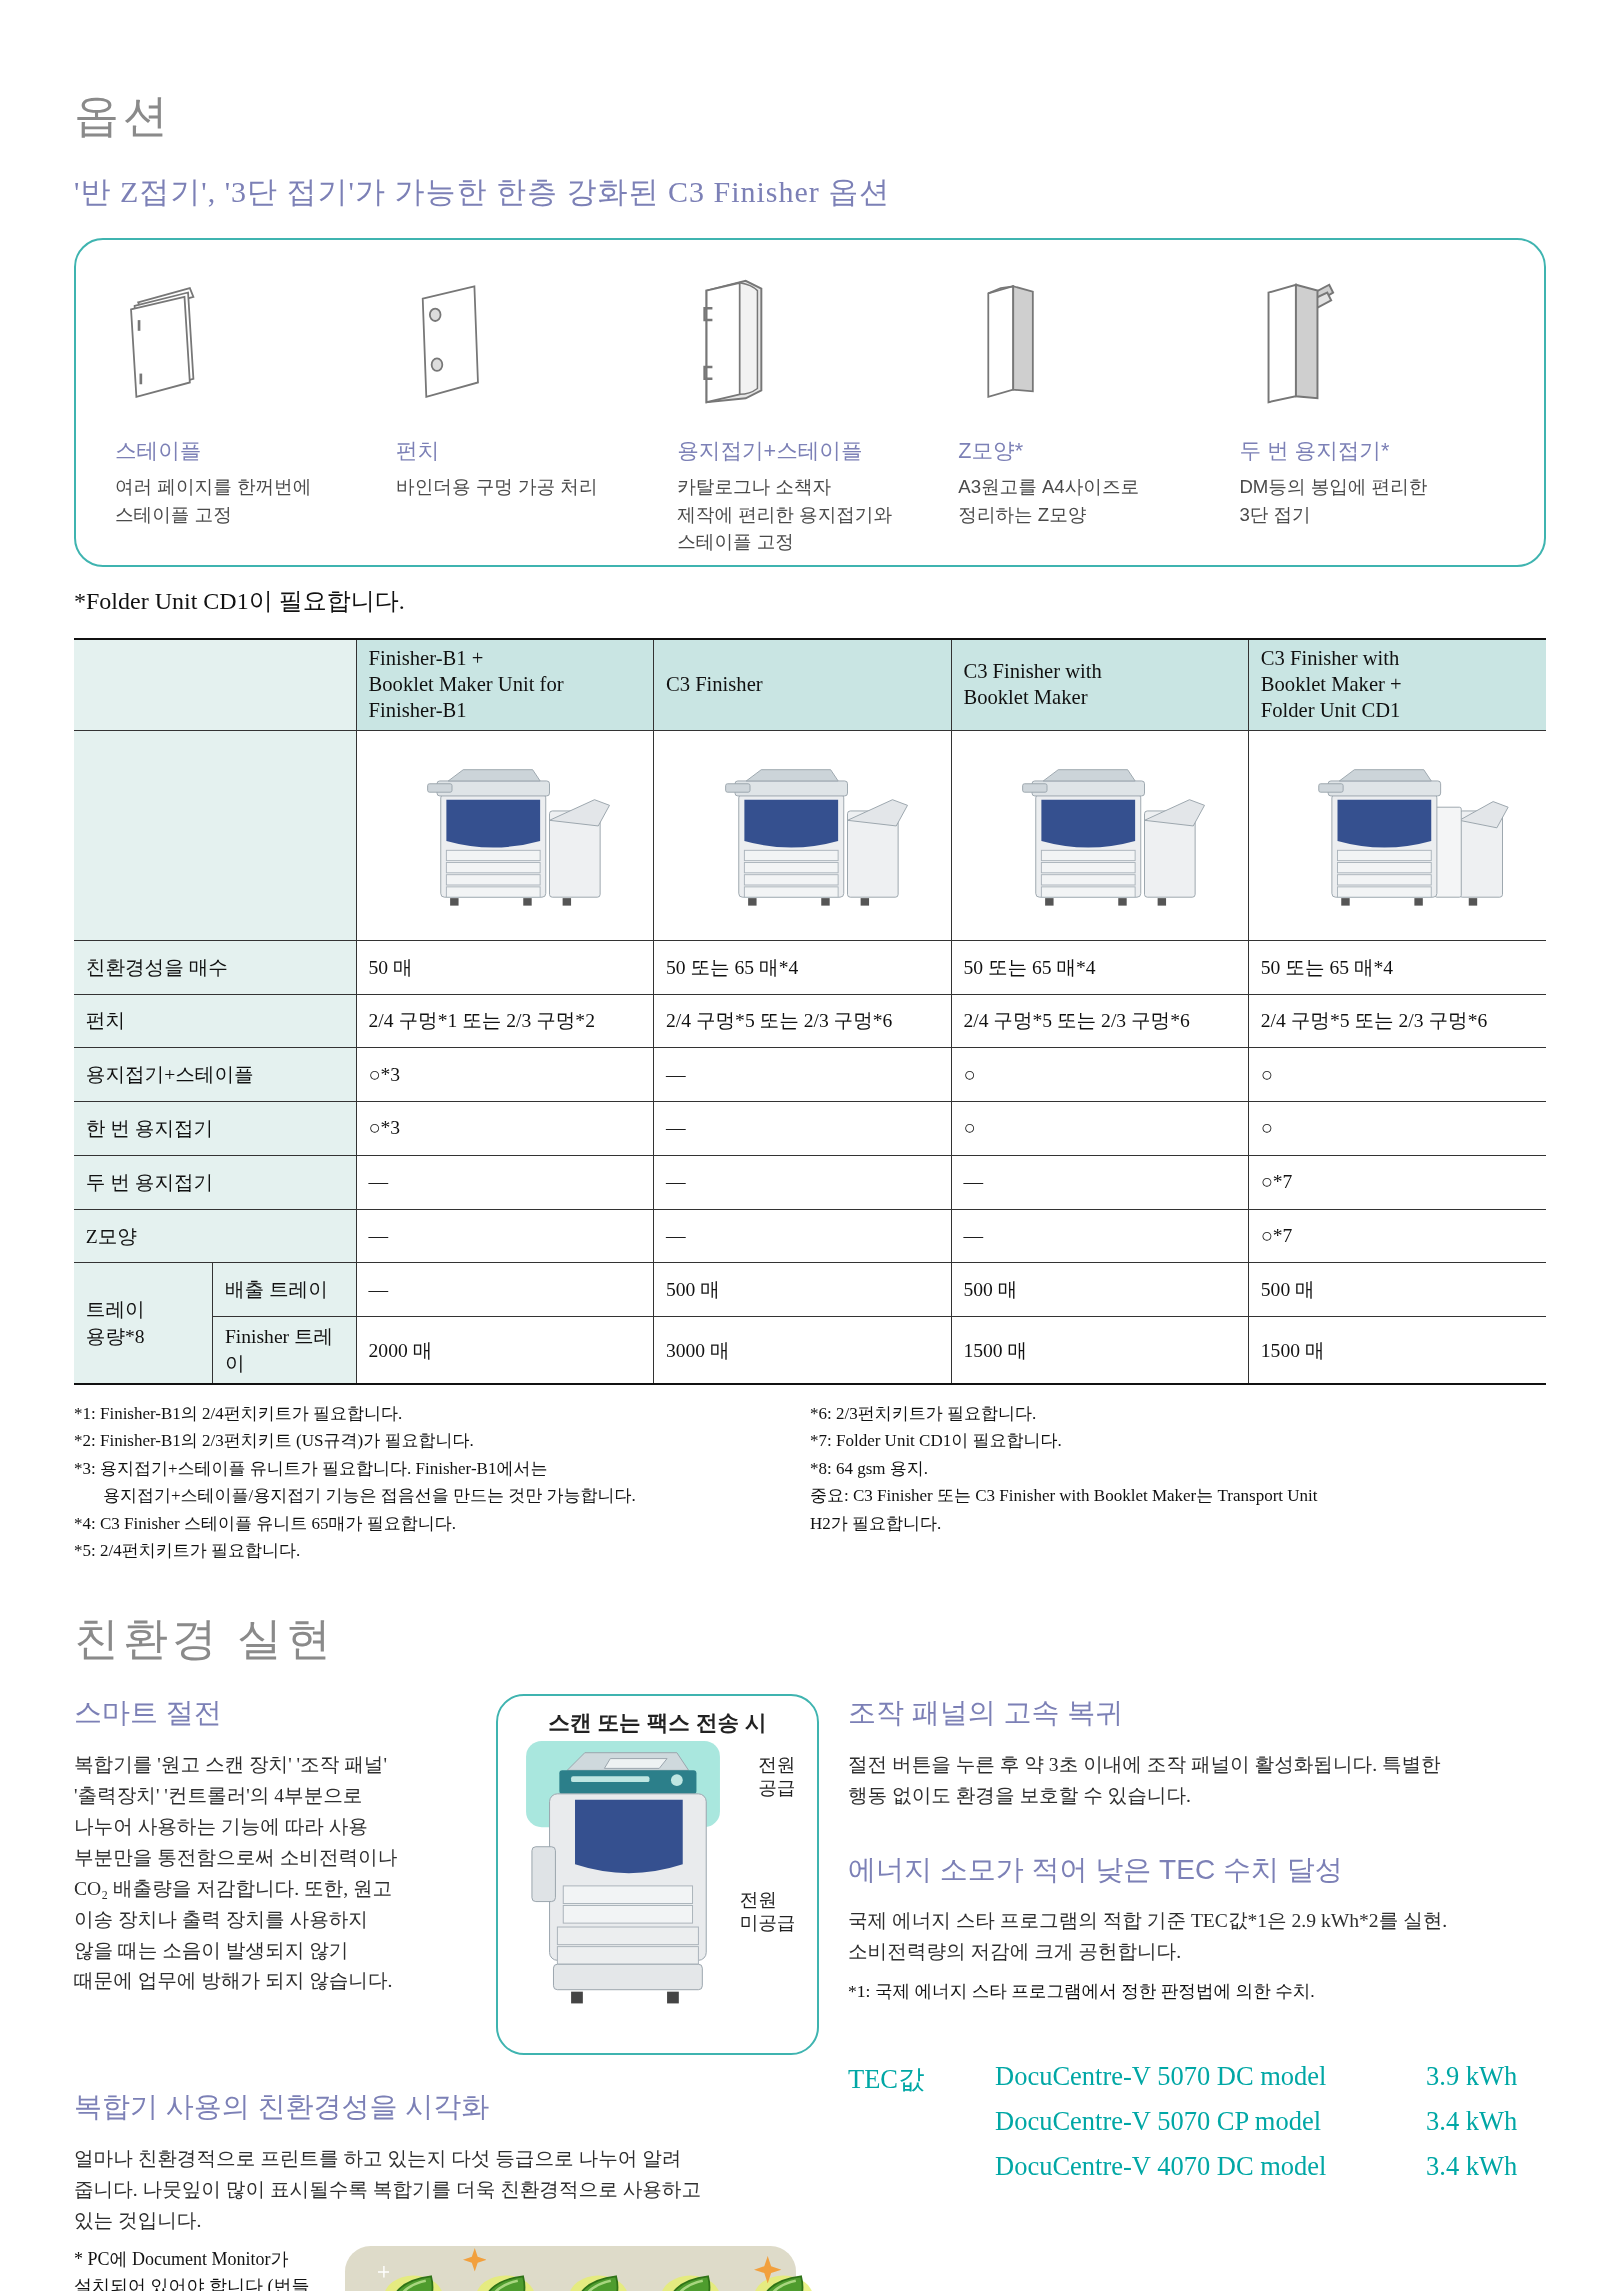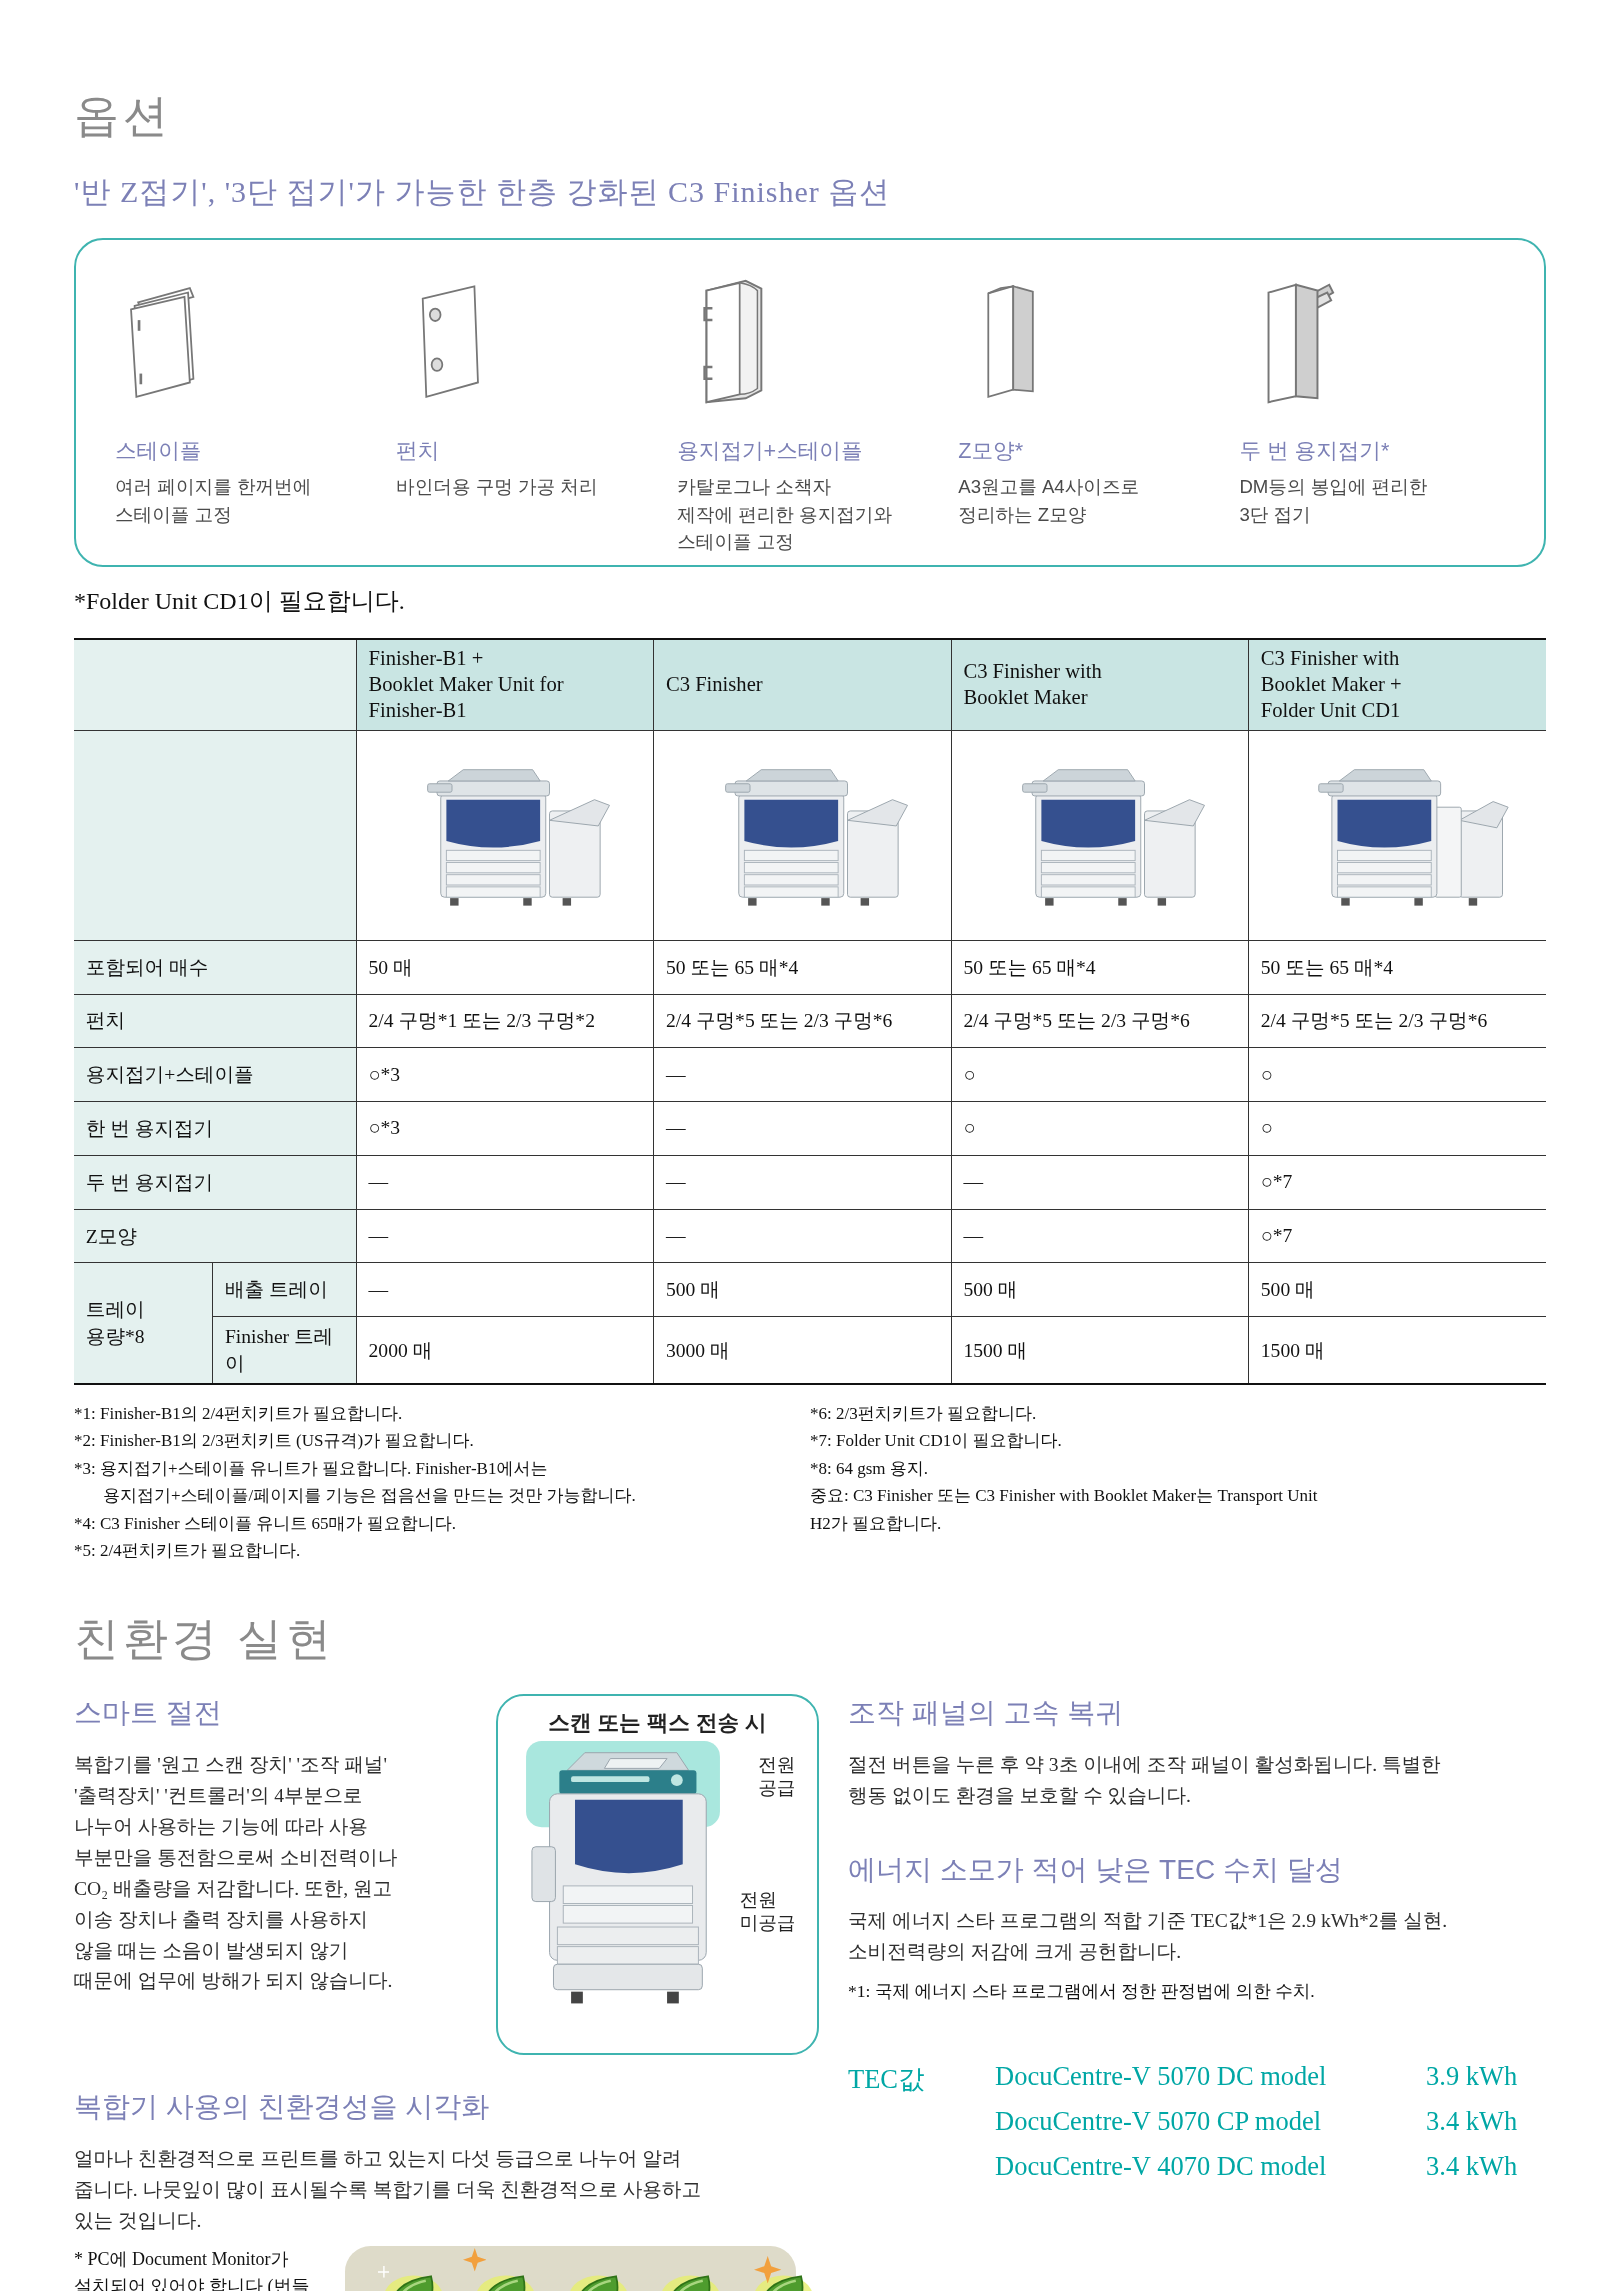--- a/index.html
+++ b/index.html
@@ -223,21 +223,21 @@
               <use href="#sym-printer"></use>
             </svg></td>
         <td><svg class="printer-svg" viewBox="0 0 230 168" width="225" height="165">
               <use href="#sym-printer"></use>
             </svg></td>
         <td><svg class="printer-svg" viewBox="0 0 230 168" width="225" height="165">
               <use href="#sym-printer-folder"></use>
             </svg></td>
       </tr>
       <tr class="datarow">
-        <td class="lblbg" colspan="2">포함되어 매수</td>
+        <td class="lblbg" colspan="2">친환경성을 매수</td>
         <td>50 매</td>
         <td>50 또는 65 매*4</td>
         <td>50 또는 65 매*4</td>
         <td>50 또는 65 매*4</td>
       </tr>
       <tr class="datarow">
         <td class="lblbg" colspan="2">펀치</td>
         <td>2/4 구멍*1 또는 2/3 구멍*2</td>
         <td>2/4 구멍*5 또는 2/3 구멍*6</td>
         <td>2/4 구멍*5 또는 2/3 구멍*6</td>
@@ -288,21 +288,21 @@
         <td>1500 매</td>
       </tr>
     </tbody>
   </table>
 
   <div class="footnotes">
     <div class="fncol">
       <div>*1: Finisher-B1의 2/4펀치키트가 필요합니다.</div>
       <div>*2: Finisher-B1의 2/3펀치키트 (US규격)가 필요합니다.</div>
       <div>*3: 용지접기+스테이플 유니트가 필요합니다. Finisher-B1에서는</div>
-      <div class="fn-indent">용지접기+스테이플/페이지를 기능은 접음선을 만드는 것만 가능합니다.</div>
+      <div class="fn-indent">용지접기+스테이플/용지접기 기능은 접음선을 만드는 것만 가능합니다.</div>
       <div>*4: C3 Finisher 스테이플 유니트 65매가 필요합니다.</div>
       <div>*5: 2/4펀치키트가 필요합니다.</div>
     </div>
     <div class="fncol">
       <div>*6: 2/3펀치키트가 필요합니다.</div>
       <div>*7: Folder Unit CD1이 필요합니다.</div>
       <div>*8: 64 gsm 용지.</div>
       <div>중요: C3 Finisher 또는 C3 Finisher with Booklet Maker는 Transport Unit</div>
       <div>H2가 필요합니다.</div>
     </div>

